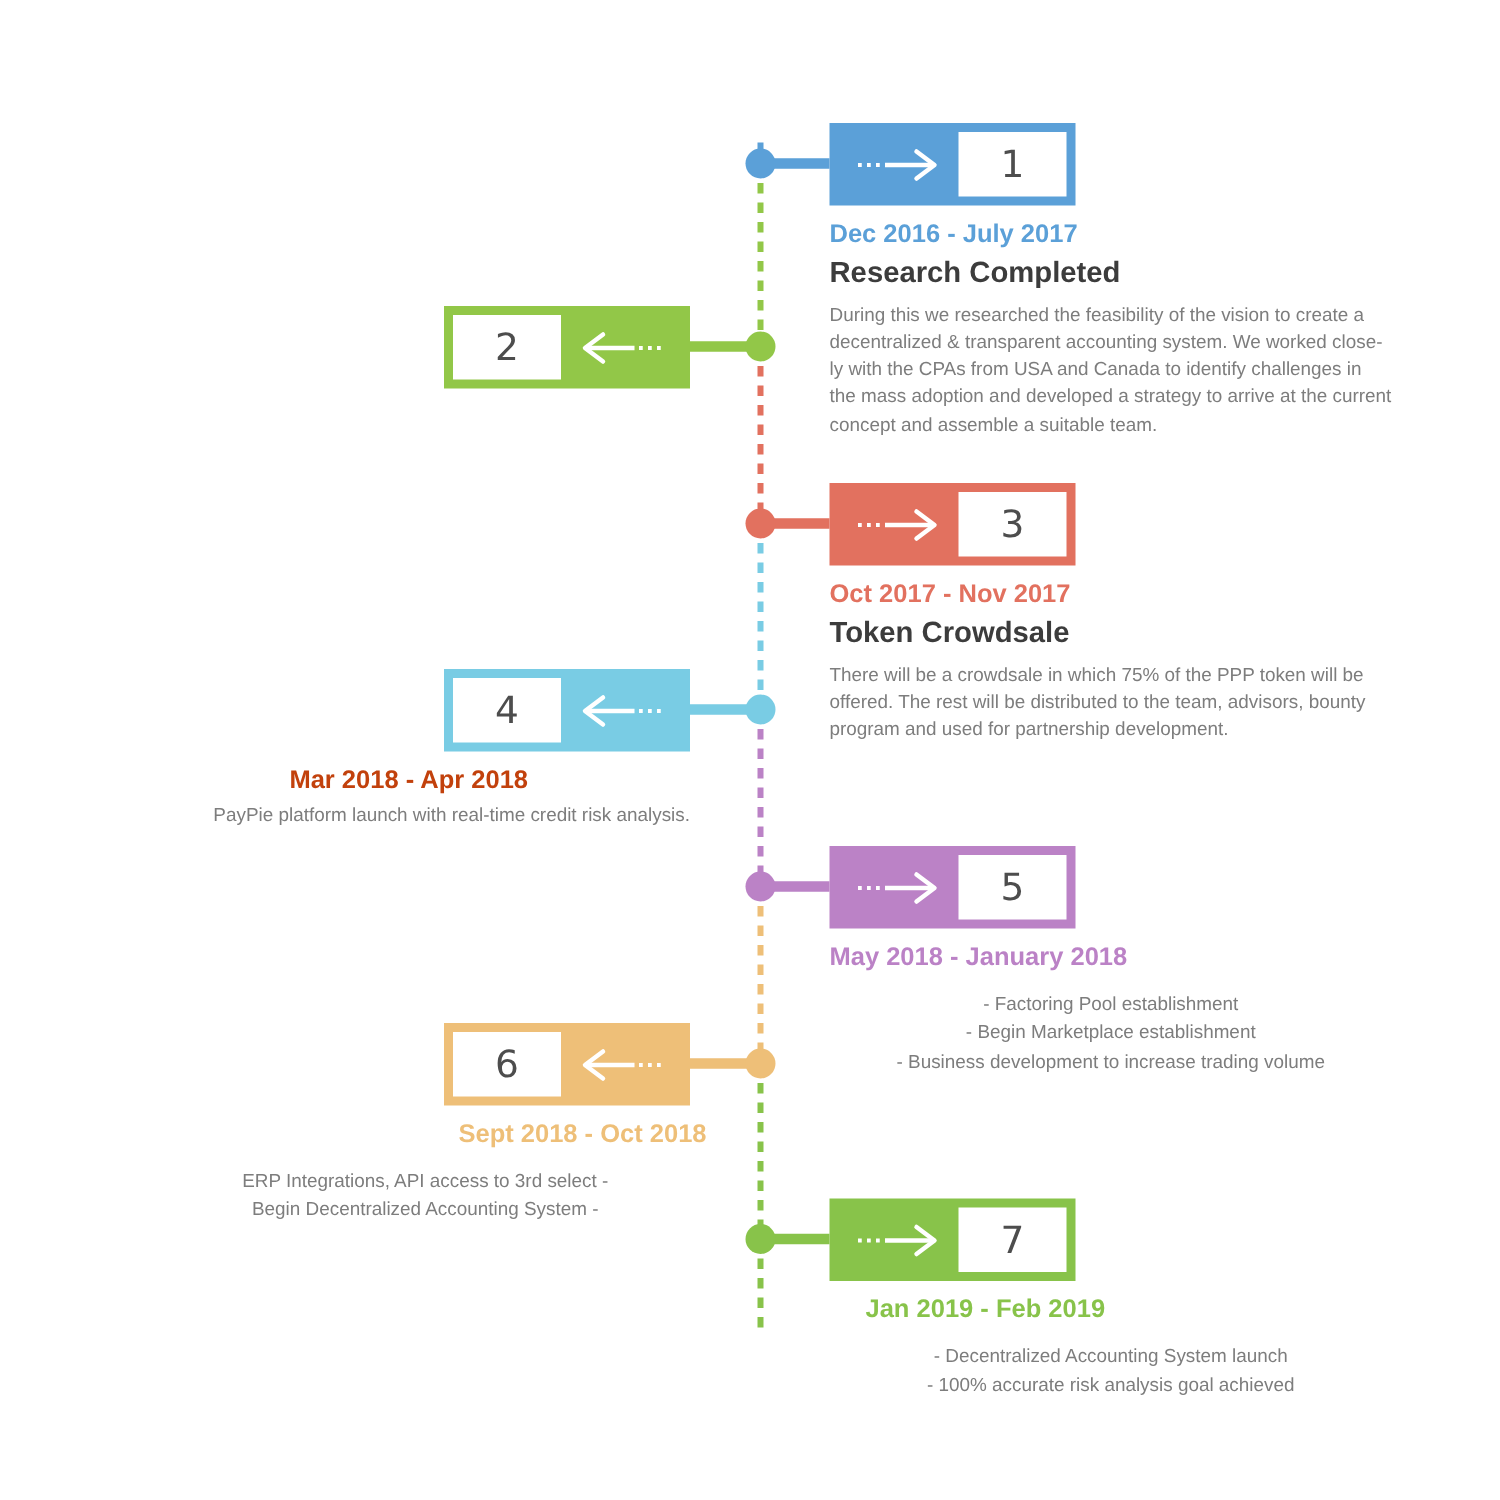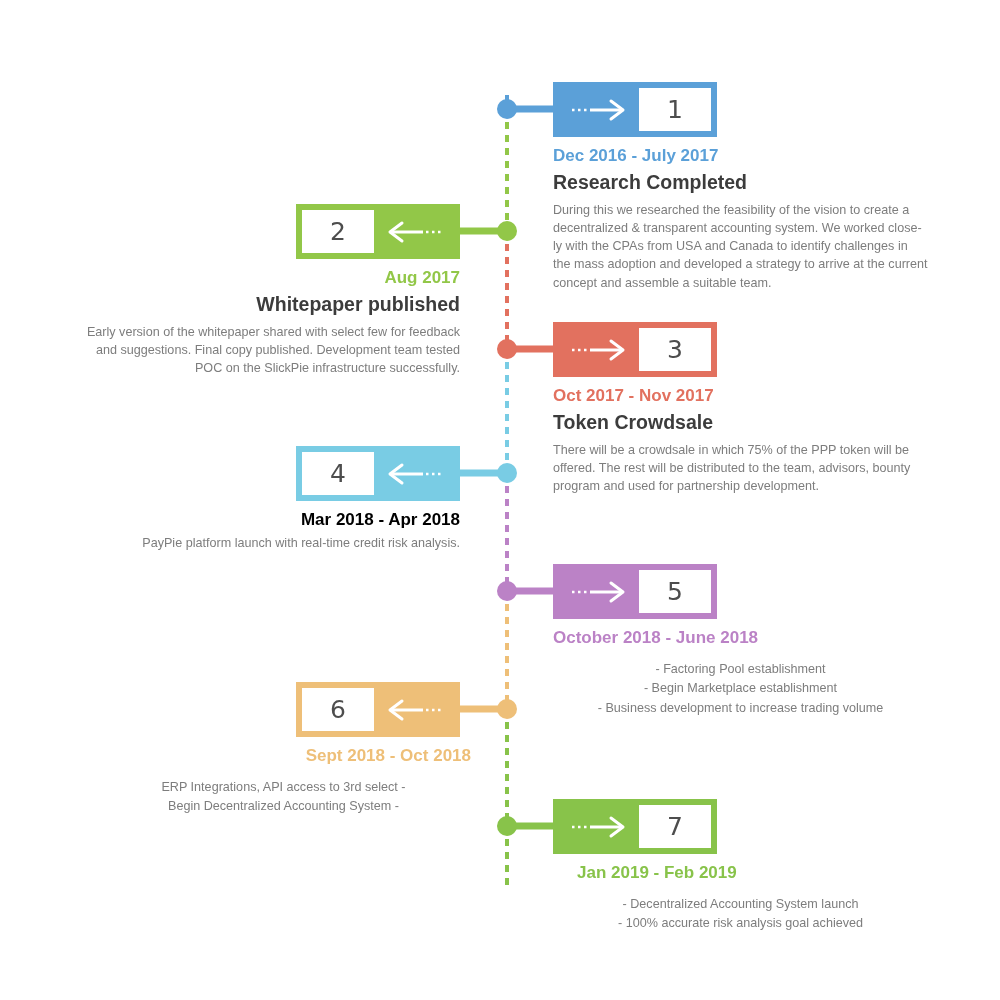--- a/index.html
+++ b/index.html
@@ -233,25 +233,20 @@
       <div class="arrow-wrap">
         <svg width="62" height="28" viewBox="0 0 62 28">
           <g stroke="#ffffff" fill="none" stroke-width="3">
             <path d="M43 14 H58" stroke-dasharray="2.5 3.5" stroke-width="2.6"></path>
             <path d="M8 14 H40"></path>
             <path d="M19 5 L7 14 L19 23" stroke-linecap="round" stroke-linejoin="round"></path>
           </g>
         </svg>
       </div>
     </div>
-    <div class="tx left-side" style="top: 267px; width: 375px; left: 85px;">
-      <p class="date" style="color: rgb(146, 199, 72);">Aug 2017</p>
-      <p class="headline">Whitepaper published</p>
-      <p class="body">Early version of the whitepaper shared with select few for feedback and suggestions. Final copy published. Development team tested POC on the SlickPie infrastructure successfully.</p>
-    </div>
     <div class="connector" style="top: 349px; background: rgb(226, 113, 95); left: 507px; width: 46px;"></div>
     <div class="node-dot" style="left: 507px; top: 349px; background: rgb(226, 113, 95);"></div>
     <div class="block arrow-first" style="top: 322px; background: rgb(226, 113, 95); width: 164px; left: 553px;">
       <div class="arrow-wrap">
         <svg width="62" height="28" viewBox="0 0 62 28">
           <g stroke="#ffffff" fill="none" stroke-width="3">
             <path d="M4 14 H19" stroke-dasharray="2.5 3.5" stroke-width="2.6"></path>
             <path d="M22 14 H54"></path>
             <path d="M43 5 L55 14 L43 23" stroke-linecap="round" stroke-linejoin="round"></path>
           </g>
@@ -272,39 +267,39 @@
         <svg width="62" height="28" viewBox="0 0 62 28">
           <g stroke="#ffffff" fill="none" stroke-width="3">
             <path d="M43 14 H58" stroke-dasharray="2.5 3.5" stroke-width="2.6"></path>
             <path d="M8 14 H40"></path>
             <path d="M19 5 L7 14 L19 23" stroke-linecap="round" stroke-linejoin="round"></path>
           </g>
         </svg>
       </div>
     </div>
     <div class="tx left-side" style="top: 509px; width: 375px; left: 85px;">
-      <p class="date" style="color: #000000;">Mar 2018 - Apr 2018</p>
+      <p class="date" style="color: #c2410c; text-align: center;">Mar 2018 - Apr 2018</p>
       <p class="body">PayPie platform launch with real-time credit risk analysis.</p>
     </div>
     <div class="connector" style="top: 591px; background: rgb(187, 130, 198); left: 507px; width: 46px;"></div>
     <div class="node-dot" style="left: 507px; top: 591px; background: rgb(187, 130, 198);"></div>
     <div class="block arrow-first" style="top: 564px; background: rgb(187, 130, 198); width: 164px; left: 553px;">
       <div class="arrow-wrap">
         <svg width="62" height="28" viewBox="0 0 62 28">
           <g stroke="#ffffff" fill="none" stroke-width="3">
             <path d="M4 14 H19" stroke-dasharray="2.5 3.5" stroke-width="2.6"></path>
             <path d="M22 14 H54"></path>
             <path d="M43 5 L55 14 L43 23" stroke-linecap="round" stroke-linejoin="round"></path>
           </g>
         </svg>
       </div>
       <div class="num-box">5</div>
     </div>
     <div class="tx right-side" style="top: 627px; width: 375px; left: 553px;">
-      <p class="date" style="color: rgb(187, 130, 198);">October 2018 - June 2018</p>
+      <p class="date" style="color: rgb(187, 130, 198);">May 2018 - January 2018</p>
       <ul class="bullets">
         <li>- Factoring Pool establishment</li>
         <li>- Begin Marketplace establishment</li>
         <li>- Business development to increase trading volume</li>
       </ul>
     </div>
     <div class="connector" style="top: 709px; background: rgb(238, 191, 120); left: 460px; width: 47px;"></div>
     <div class="node-dot" style="left: 507px; top: 709px; background: rgb(238, 191, 120);"></div>
     <div class="block num-first" style="top: 682px; background: rgb(238, 191, 120); width: 164px; left: 296px;">
       <div class="num-box">6</div>

